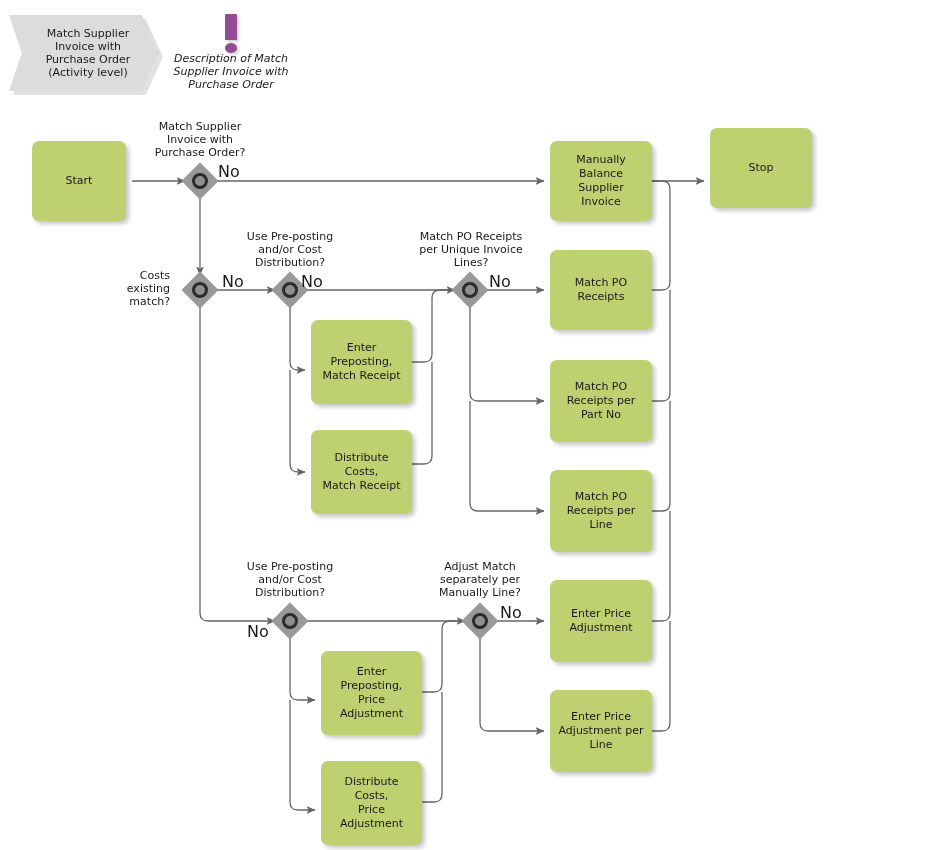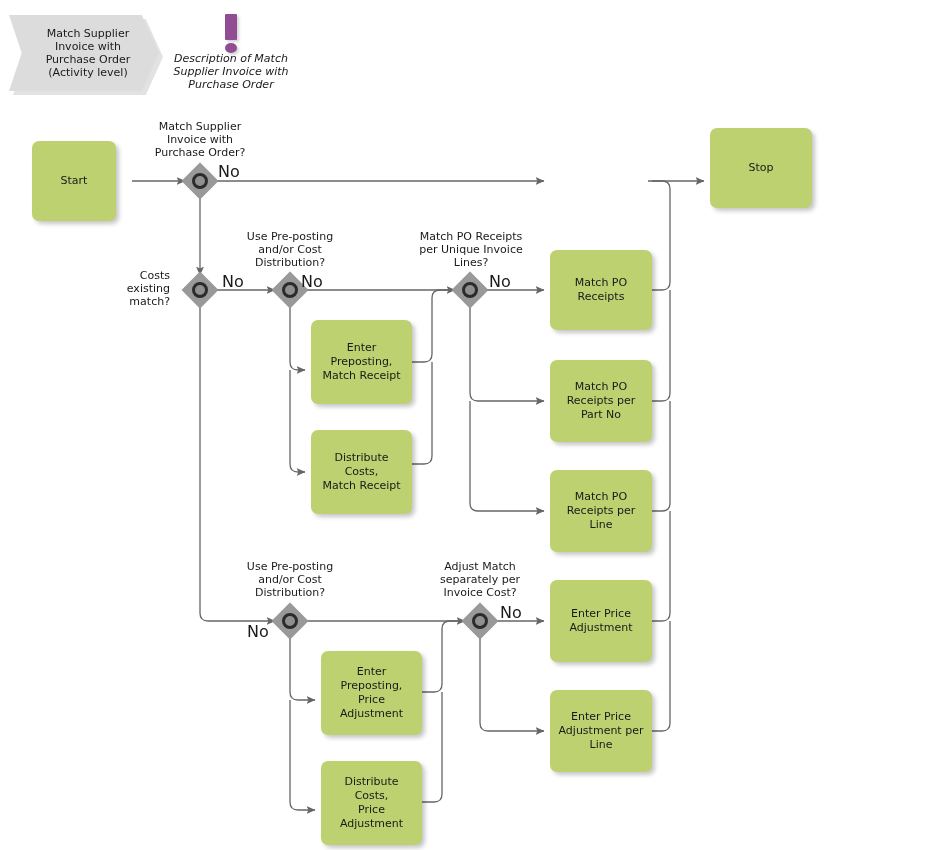--- a/index.html
+++ b/index.html
@@ -159,24 +159,29 @@
   <div class="note-wrap" style="left:160px;top:12px;width:142px;font-style:italic;">
     <div class="bang">
       <div class="bang-bar"></div>
       <div class="bang-dot"></div>
     </div>
     <div class="note-txt" style="white-space:pre-line;">Description of Match
 Supplier Invoice with
 Purchase Order</div>
   </div>
 
-  <div class="node" style="left:32px;top:141px;width:84px;height:80px;">
+  <div class="node" style="left:32px;top:141px;width:94px;height:80px;">
     <span style="white-space:pre-line;">Start</span>
   </div>
 
+  <div class="node" style="left:550px;top:141px;width:102px;height:80px;">
+    <span style="white-space:pre-line;">Manually
+Balance Supplier
+Invoice</span>
+  </div>
 
   <div class="node" style="left:710px;top:128px;width:102px;height:80px;">
     <span style="white-space:pre-line;">Stop</span>
   </div>
 
   <div class="node" style="left:311px;top:320px;width:101px;height:84px;">
     <span style="white-space:pre-line;">Enter
 Preposting,
 Match Receipt</span>
   </div>
@@ -276,16 +281,16 @@
 Distribution?</div>
   <div class="branch" style="left:247px;top:625px;">No</div>
 
   <div class="gw" style="left:464px;top:605px;">
     <div class="dshadow"></div>
       <div class="dia"></div>
       <div class="ring"></div>
   </div>
   <div class="lbl" style="left:410px;top:560px;width:140px;">Adjust Match
 separately per
-Invoice Cost?</div>
+Manually Line?</div>
   <div class="branch" style="left:500px;top:606px;">No</div>
 
 </div>
 
 </body></html>

